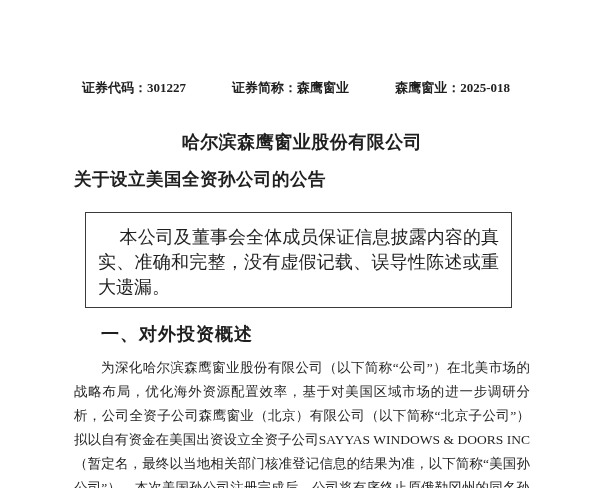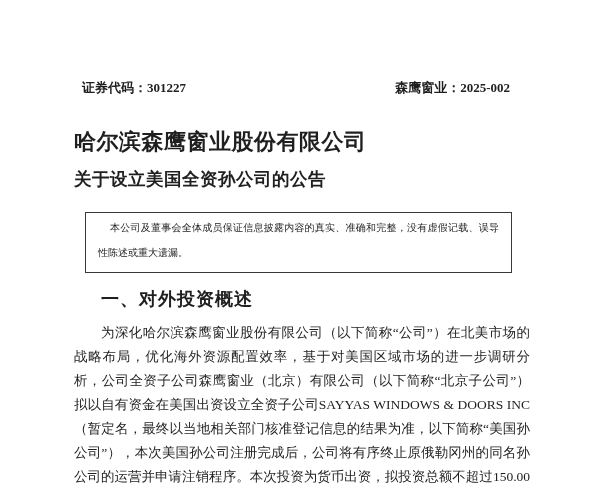--- a/index.html
+++ b/index.html
@@ -21,37 +21,38 @@
     display:flex;
     justify-content:space-between;
     margin:33px 20px 0 8px;
     font-size:13px;
     font-weight:bold;
     line-height:16px;
     white-space:nowrap;
   }
   .doc-title-1 {
     margin-top:35px;
-    font-size:22px;
+    text-align:center;
+    font-size:18px;
     font-weight:bold;
     line-height:22px;
     letter-spacing:0.5px;
   }
   .doc-title-2 {
     margin-top:15px;
     font-size:17.5px;
     font-weight:bold;
     line-height:22px;
     letter-spacing:0.5px;
   }
   .disclaimer-box {
     margin:22px 18px 0 11px;
     border:1px solid #3a3a3a;
-    padding:2px 12px 7px 12px;
-    font-size:10px;
+    padding:12px 12px 7px 12px;
+    font-size:18px;
     line-height:25px;
     text-align:justify;
   }
   .disclaimer-box p {
     margin:0;
     text-indent:1.2em;
   }
   .section-heading {
     margin:18px 0 0 27px;
     font-size:18px;
@@ -68,21 +69,22 @@
   }
 </style>
 </head>
 <body>
 
 <div class="page">
   <div class="content">
 
     <div class="doc-header">
       <span class="hdr-item"><span>证券代码：</span><span>301227</span></span>
-      <span class="hdr-item"><span>森鹰窗业：</span><span>2025-002</span></span>
+      <span class="hdr-item"><span>证券简称：</span><span>森鹰窗业</span></span>
+      <span class="hdr-item"><span>森鹰窗业：</span><span>2025-018</span></span>
     </div>
 
     <div class="doc-title-1">哈尔滨森鹰窗业股份有限公司</div>
     <div class="doc-title-2">关于设立美国全资孙公司的公告</div>
 
     <div class="disclaimer-box">
       <p>本公司及董事会全体成员保证信息披露内容的真实、准确和完整，没有虚假记载、误导性陈述或重大遗漏。</p>
     </div>
 
     <div class="section-heading">一、对外投资概述</div>

